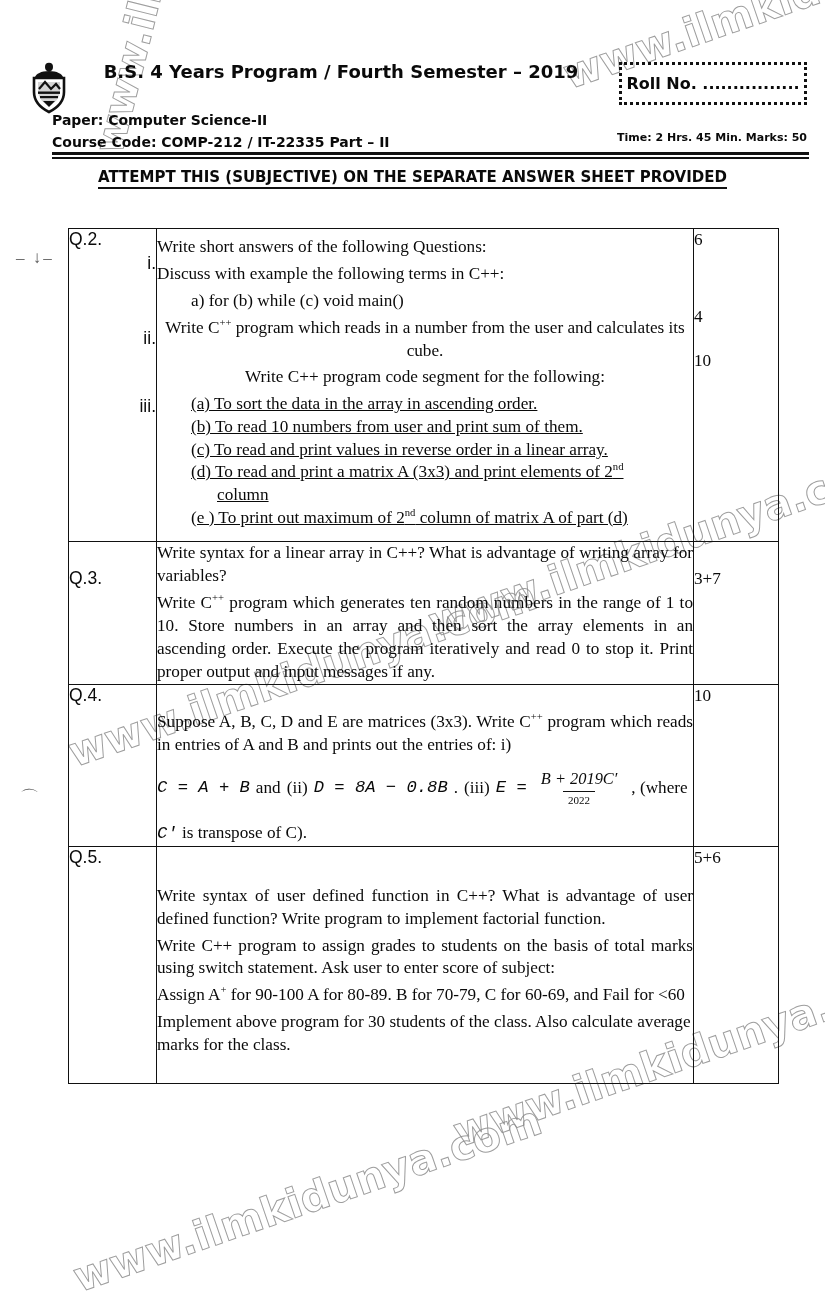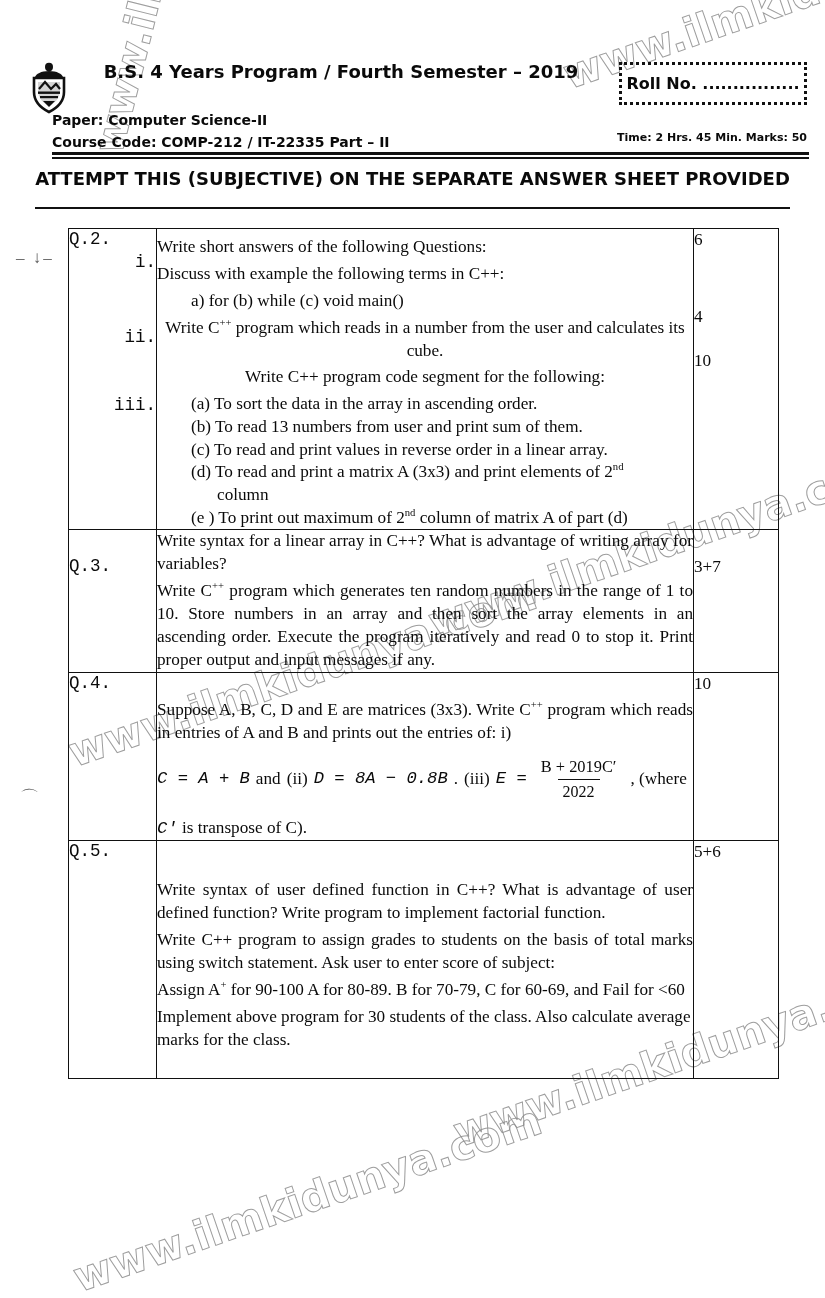--- a/index.html
+++ b/index.html
@@ -131,23 +131,23 @@
 
   .attempt {
     position: absolute;
     left: 0; right: 0;
     top: 168px;
     text-align: center;
   }
   .attempt span {
     font-family: "DejaVu Sans", sans-serif;
     font-weight: 700;
-    font-size: 18px;
+    font-size: 15px;
     border-bottom: 2px solid #111;
-    padding-bottom: 18px;
+    padding-bottom: 1px;
     white-space: nowrap;
   }
 
   
   .scribble {
     position: absolute;
     color: #555;
     font-family: "Liberation Serif", serif;
     z-index: 8;
   }
@@ -170,21 +170,21 @@
     padding: 0;
   }
   .col-no    { width: 88px; }
   .col-body  { width: 537px; }
   .col-marks { width: 85px; }
 
   .cell-no {
     position: relative;
     padding: 7px 9px 7px 7px;
     font-size: 17px;
-    font-family: Liberation Mono, monospace;
+    font-family: Liberation Sans, sans-serif;
   }
   .qlabel {
     display: block;
     font-size: 17.5px;
   }
   .roman-list {
     margin: 0;
     padding: 0;
     list-style: none;
     text-align: right;
@@ -209,22 +209,23 @@
   .mk-3 { margin-top: 23px; }
 
   .para { margin: 0; }
   .para + .para { margin-top: 4px; }
   .gap-para { margin-top: 20px; text-align: center; }
   .justify { text-align: justify; }
   .justify-all { text-align: justify; text-align-last: justify; }
 
   .sublist {
     margin: 4px 0 0 0;
-    padding: 0 0 0 34px;
+    padding: 0 0 12px 34px;
     list-style: none;
+    text-decoration: underline;
   }
   .sublist li { line-height: 1.32; }
   .indent-cont { padding-left: 26px; display: block; }
 
   .abc-line { padding-left: 34px; }
 
   sup { font-size: .62em; vertical-align: super; line-height: 0; }
 
   .math { font-family: Liberation Mono, monospace; font-style: italic; }
   .mathrow {
@@ -236,27 +237,28 @@
     font-size: 17.2px;
   }
   .frac {
     display: inline-flex;
     flex-direction: column;
     align-items: center;
     vertical-align: middle;
     margin: 0 3px;
   }
   .frac .num {
+    font-style: italic;
     padding: 0 5px 1px 5px;
     font-size: 16.4px;
   }
   .frac .den {
     border-top: 1.4px solid #111;
     padding: 1px 5px 0 5px;
-    font-size: 16px;
+    font-size: 11px;
     font-style: normal;
     text-align: center;
   }
   .upright { font-style: normal; }
 
   .row-q2 .cell-body { padding-top: 7px; }
   .tall-pad { padding-bottom: 34px; }
 </style>
 </head>
 <body>
@@ -335,21 +337,21 @@
         <td class="cell-body tall-pad">
           <p class="para">Write short answers of the following Questions:</p>
           <p class="para">Discuss with example the following terms in C++:</p>
           <p class="para abc-line">a)  for  (b) while    (c) void main()</p>
 
           <p class="para gap-para"><span>Write C</span><sup>++</sup> <span>program which reads in a number from the user and calculates its cube.</span></p>
 
           <p class="para gap-para">Write C++ program code segment for the following:</p>
           <ul class="sublist">
             <li>(a) To sort the data in the array in ascending order.</li>
-            <li>(b) To read 13 numbers from user and print sum of them.</li>
+            <li>(b) To read 10 numbers from user and print sum of them.</li>
             <li>(c)  To read and print values in reverse order in a linear array.</li>
             <li><span>(d) To read and print a matrix A (3x3) and print elements of 2</span><sup>nd</sup><span class="indent-cont">column</span></li>
             <li><span>(e ) To print out maximum of 2</span><sup>nd</sup><span> column of matrix A of part (d)</span></li>
           </ul>
         </td>
 
         <td class="cell-marks">
           <div class="mk">6</div>
           <div class="mk mk-2">4</div>
           <div class="mk mk-3">10</div>

